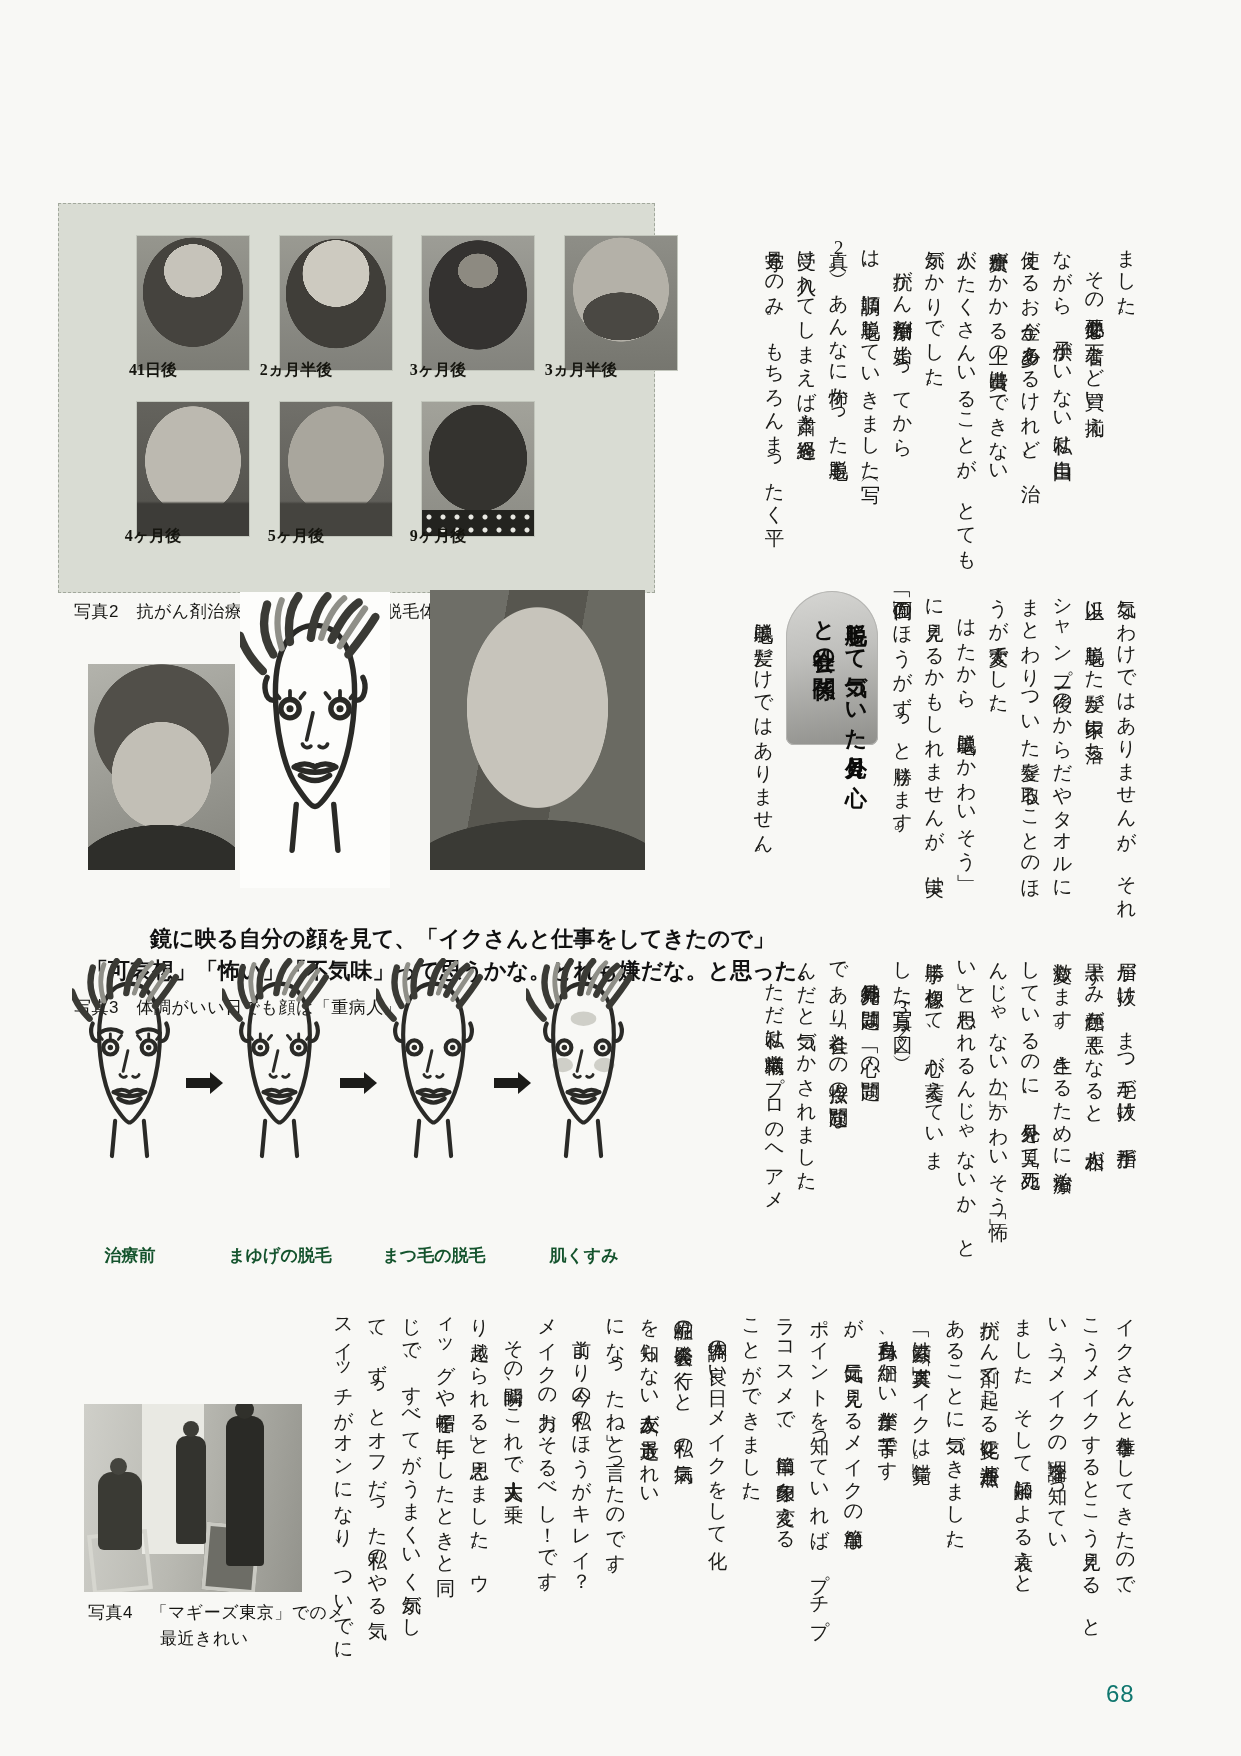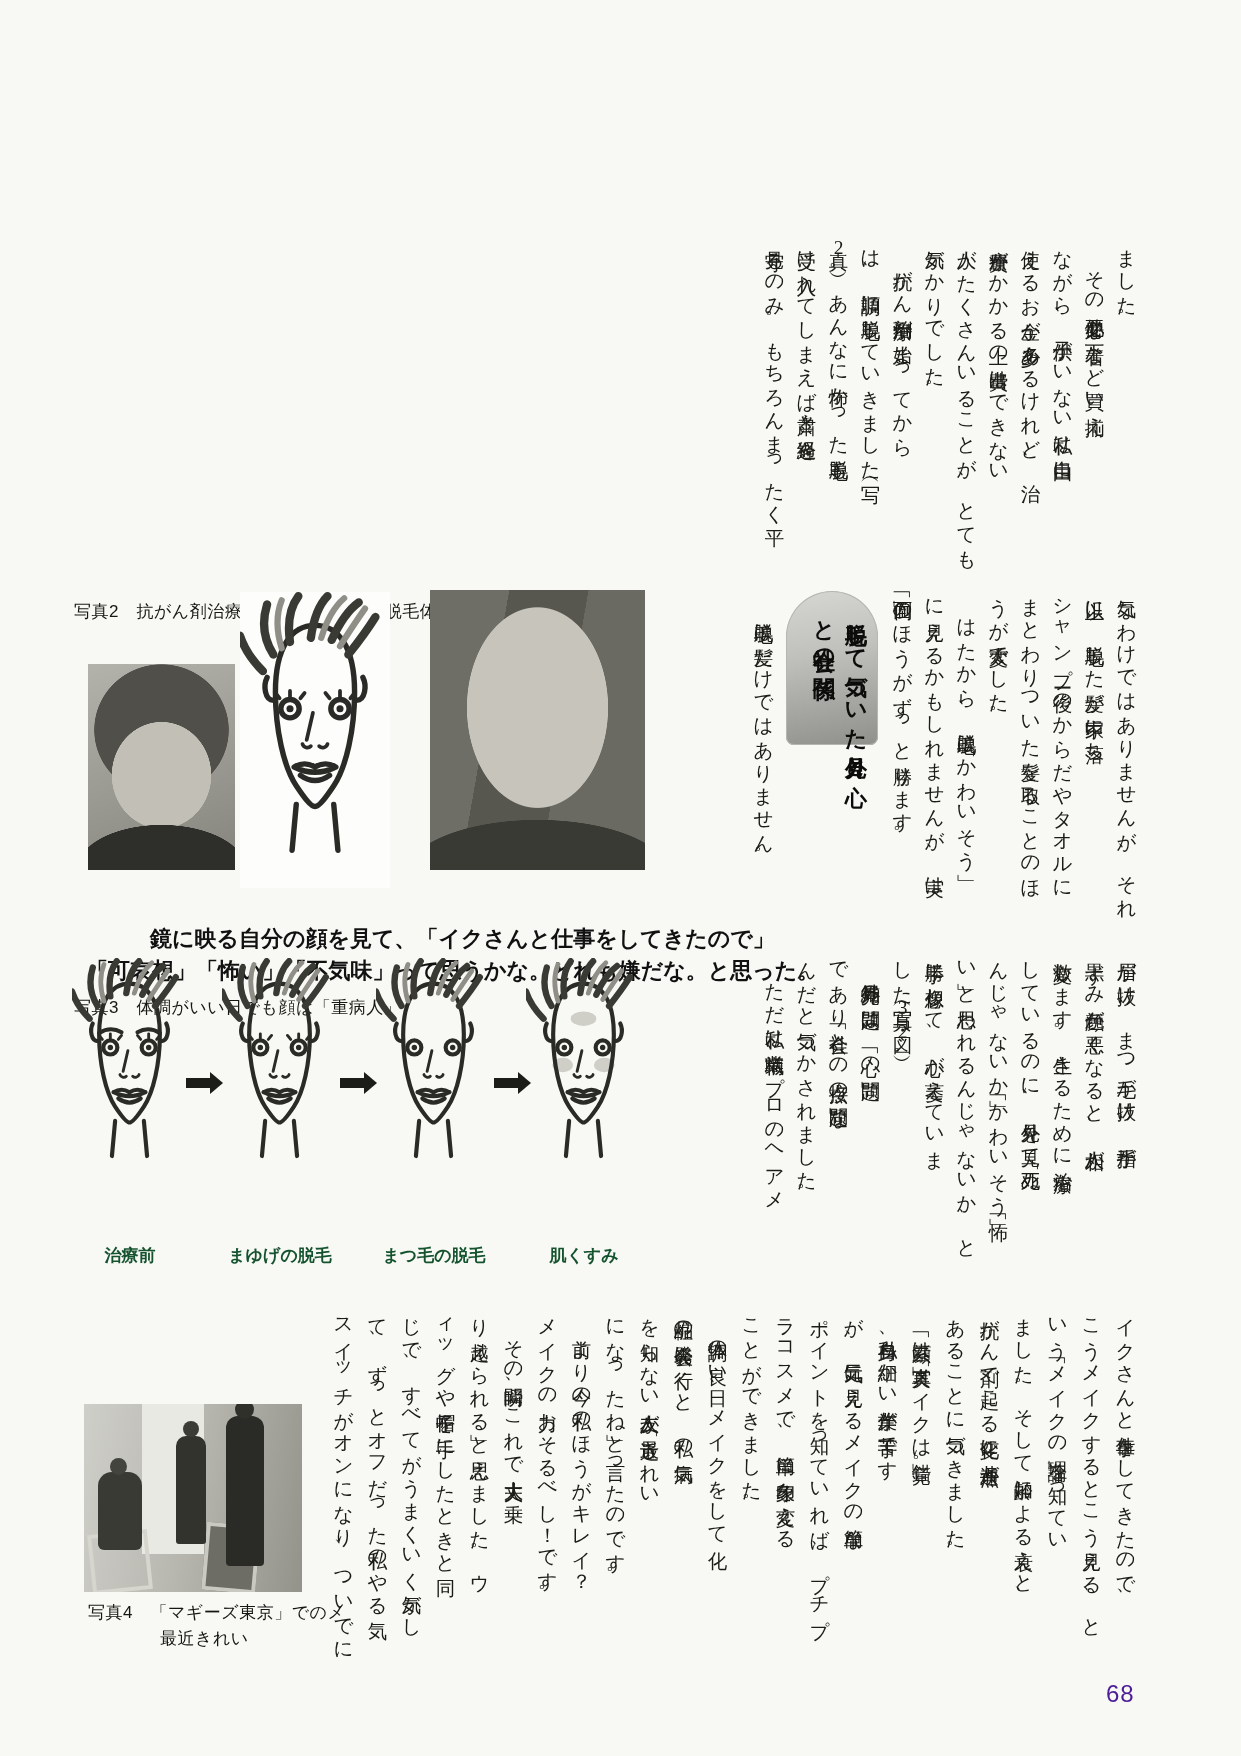--- a/index.html
+++ b/index.html
@@ -122,21 +122,21 @@
   .ph4 .figC::before { content:""; position:absolute; left:12px; top:-14px; width:17px; height:17px;
     border-radius:50%; background:#44443e; }
   .ph4 .chair1 { position:absolute; left:6px; top:128px; width:52px; height:52px;
     border:4px solid #d6d6cf; background:rgba(0,0,0,0); transform:rotate(-6deg); }
   .ph4 .chair2 { position:absolute; left:120px; top:120px; width:46px; height:60px;
     border:4px solid #c9c9c2; background:#6d6d66; transform:rotate(5deg); }
   .cap-ph4 { line-height:26px; }
 
   .pagenum { position:absolute; left:1106px; top:1680px;
     font-family:"Liberation Sans","DejaVu Sans",sans-serif;
-    font-size:24px; color:#4c1d95; letter-spacing:1px;text-align:center; }
+    font-size:24px; color:#0f766e; letter-spacing:1px;text-align:center; }
 
   svg .ln { fill:none; stroke:#2a2a27; stroke-width:2.6; stroke-linecap:round; stroke-linejoin:round; }
   svg .hair { fill:none; stroke:#3a3a35; stroke-width:4; stroke-linecap:round; }
   svg .hair2 { fill:none; stroke:#8f8f88; stroke-width:3; stroke-linecap:round; }
   svg .thin { fill:none; stroke:#2a2a27; stroke-width:1.8; stroke-linecap:round; }
 </style>
 </head>
 <body>
 
 <svg width="0" height="0" style="position:absolute">
@@ -166,20 +166,36 @@
       <ellipse cx="37" cy="67" rx="6.5" ry="4.5"></ellipse>
       <ellipse cx="63" cy="67" rx="6.5" ry="4.5"></ellipse>
       <ellipse cx="50" cy="38" rx="8" ry="4.5"></ellipse>
     </g>
   </defs>
 </svg>
 
 <div class="page">
   <div class="scan-edge"></div>
 
+  <section class="panel">
+    <figure class="hp hp1" style="left:38px;top:16px"></figure>
+    <figure class="hp hp2" style="left:181px;top:16px"></figure>
+    <figure class="hp hp3" style="left:323px;top:16px"></figure>
+    <figure class="hp hp4" style="left:466px;top:16px"></figure>
+    <div class="hlabel" style="left:28px;top:156px">41日後</div>
+    <div class="hlabel" style="left:171px;top:156px">2ヵ月半後</div>
+    <div class="hlabel" style="left:313px;top:156px">3ヶ月後</div>
+    <div class="hlabel" style="left:456px;top:156px">3ヵ月半後</div>
+    <figure class="hp hp5" style="left:38px;top:182px"></figure>
+    <figure class="hp hp6" style="left:181px;top:182px"></figure>
+    <figure class="hp hp7" style="left:323px;top:182px"></figure>
+    <div class="hlabel" style="left:28px;top:322px">4ヶ月後</div>
+    <div class="hlabel" style="left:171px;top:322px">5ヶ月後</div>
+    <div class="hlabel" style="left:313px;top:322px">9ヶ月後</div>
+  </section>
   <div class="cap" style="left:74px;top:600px">写真2　抗がん剤治療を開始してからの脱毛体験（私の場合）</div>
 
   <div class="vband b1">
       <p class="vc">ました。</p>
       <p class="vc">　その他必要な下着など買い揃え</p>
       <p class="vc">ながら、子供がいない私は自由に</p>
       <p class="vc">使えるお金が多少あるけれど、治</p>
       <p class="vc">療費がかかる上の出費はできない</p>
       <p class="vc">人がたくさんいることが、とても</p>
       <p class="vc">気がかりでした。</p>

